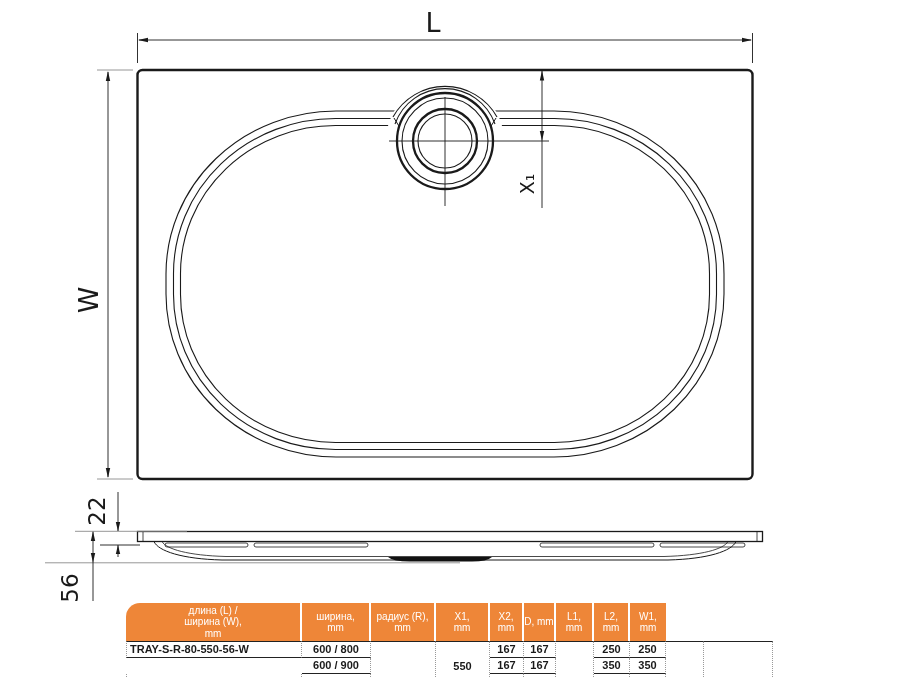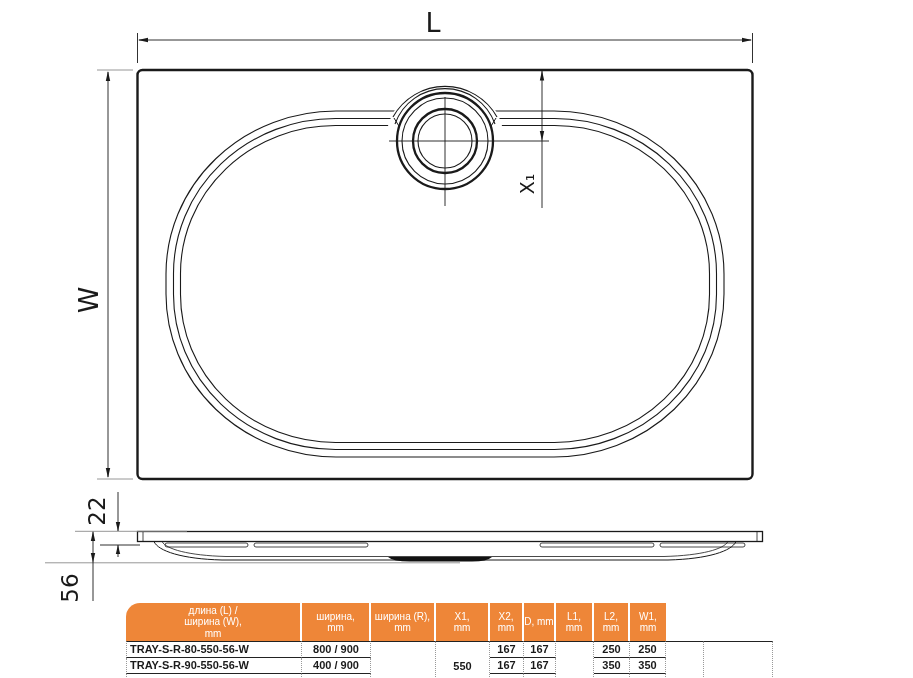--- a/index.html
+++ b/index.html
@@ -114,21 +114,21 @@
   </svg>
 
   <div class="spec-table">
 
     <div class="thead">
       <div class="th">длина (L) /
 ширина (W),
 mm</div>
       <div class="th">ширина,
 mm</div>
-      <div class="th">ширина (R),
+      <div class="th">радиус (R),
 mm</div>
       <div class="th">X1,
 mm</div>
       <div class="th">X2,
 mm</div>
       <div class="th">D, mm</div>
       <div class="th">L1,
 mm</div>
       <div class="th">L2,
 mm</div>
@@ -138,28 +138,27 @@
 
     <div class="tbody">
 
       <div class="td merged" style="grid-column:3;grid-row:1 / span 3"></div>
       <div class="td merged" style="grid-column:4;grid-row:1 / span 3">550</div>
       <div class="td merged" style="grid-column:7;grid-row:1 / span 3"></div>
       <div class="td merged" style="grid-column:10;grid-row:1 / span 3"></div>
       <div class="td merged" style="grid-column:11;grid-row:1 / span 3"></div>
 
       <div class="td article lined toprow" style="grid-column:1;grid-row:1">TRAY-S-R-80-550-56-W</div>
-      <div class="td lined toprow" style="grid-column:2;grid-row:1">800 / 900</div>
+      <div class="td lined toprow" style="grid-column:2;grid-row:1">600 / 800</div>
       <div class="td lined toprow" style="grid-column:5;grid-row:1">167</div>
       <div class="td lined toprow" style="grid-column:6;grid-row:1">167</div>
       <div class="td lined toprow" style="grid-column:8;grid-row:1">250</div>
       <div class="td lined toprow" style="grid-column:9;grid-row:1">250</div>
 
-      <div class="td article lined" style="grid-column:1;grid-row:2">TRAY-S-R-90-550-56-W</div>
-      <div class="td lined" style="grid-column:2;grid-row:2">400 / 900</div>
+      <div class="td lined" style="grid-column:2;grid-row:2">600 / 900</div>
       <div class="td lined" style="grid-column:5;grid-row:2">167</div>
       <div class="td lined" style="grid-column:6;grid-row:2">167</div>
       <div class="td lined" style="grid-column:8;grid-row:2">350</div>
       <div class="td lined" style="grid-column:9;grid-row:2">350</div>
 
       <div class="td article" style="grid-column:1;grid-row:3">TRAY-S-R-100-550-56-W</div>
       <div class="td" style="grid-column:2;grid-row:3">1000 / 1000</div>
       <div class="td" style="grid-column:5;grid-row:3">167</div>
       <div class="td" style="grid-column:6;grid-row:3">167</div>
       <div class="td" style="grid-column:8;grid-row:3">450</div>

